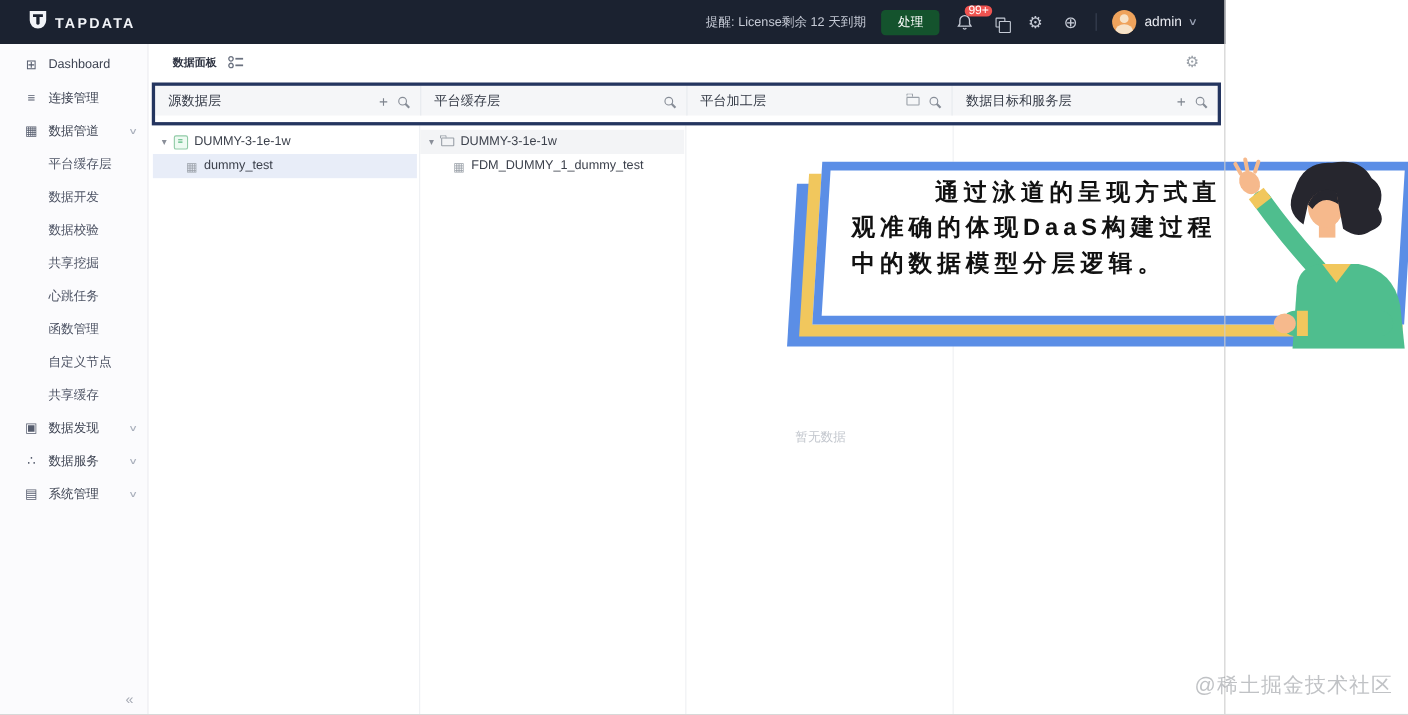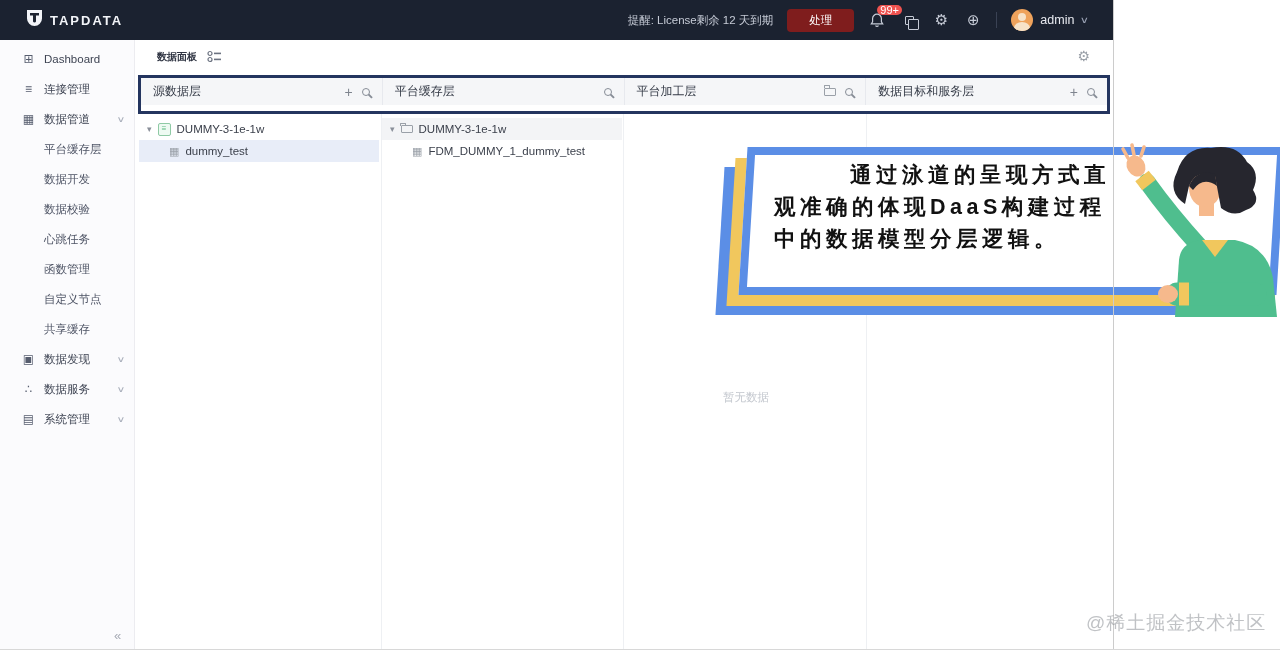--- a/index.html
+++ b/index.html
@@ -6,21 +6,21 @@
   html,body { width:1280px; height:650px; background:#fff; }
   body { font-family:"Liberation Sans","DejaVu Sans",sans-serif; }
   #stage { position:relative; width:1280px; height:650px; overflow:hidden; background:#fff; border-bottom:1px solid #d8d8d8; }
 
   
   .topbar { position:absolute; left:0; top:0; width:1114px; height:40px; background:#1b2230; display:flex; align-items:center; z-index:3; }
   .logo { display:flex; align-items:center; gap:7px; padding-left:26px; }
   .logo-text { color:#f2f4f8; font-weight:bold; font-size:13px; letter-spacing:2px; }
   .topbar-right { margin-left:auto; display:flex; align-items:center; gap:14px; padding-right:26px; }
   .license { color:#c6cbd6; font-size:11.5px; }
-  .btn-action { background:#7f1d1d; color:#fff; font-size:11.5px; border:none; border-radius:4px; padding:4px 22px; cursor:pointer; }
+  .btn-action { background:#14532d; color:#fff; font-size:11.5px; border:none; border-radius:4px; padding:4px 15px; cursor:pointer; }
   .tb-ic { position:relative; color:#c6cbd6; font-size:15px; width:18px; height:18px; display:flex; align-items:center; justify-content:center; cursor:pointer; }
   .badge { position:absolute; top:-6px; left:9px; background:#ef5350; color:#fff; font-size:11px; line-height:10px; border-radius:6px; padding:0 3px; }
   .copyic { width:9px; height:9px; border:1.3px solid #c6cbd6; border-radius:1px; position:relative; }
   .copyic::after { content:""; position:absolute; left:2.5px; top:2.5px; width:9px; height:9px; border:1.3px solid #c6cbd6; border-radius:1px; background:#1b2230; }
   .tb-divider { width:1px; height:16px; background:#3a4254; }
   .avatar-wrap { display:flex; align-items:center; gap:7px; cursor:pointer; }
   .avatar { width:22px; height:22px; border-radius:50%; background:#efa35c; position:relative; overflow:hidden; }
   .avatar::before { content:""; position:absolute; left:7px; top:4px; width:8px; height:8px; border-radius:50%; background:#f7e3c9; }
   .avatar::after { content:""; position:absolute; left:3px; top:13px; width:16px; height:12px; border-radius:50%; background:#f7e3c9; }
   .avatar-name { color:#e8eaf0; font-size:12.5px; }
@@ -130,20 +130,23 @@
       <span class="nav-chev">∨</span>
     </div>
     <div class="nav-item nav-child">
         <span>平台缓存层</span>
       </div>
     <div class="nav-item nav-child">
         <span>数据开发</span>
       </div>
     <div class="nav-item nav-child">
         <span>数据校验</span>
+      </div>
+    <div class="nav-item nav-child">
+        <span>共享挖掘</span>
       </div>
     <div class="nav-item nav-child">
         <span>心跳任务</span>
       </div>
     <div class="nav-item nav-child">
         <span>函数管理</span>
       </div>
     <div class="nav-item nav-child">
         <span>自定义节点</span>
       </div>

